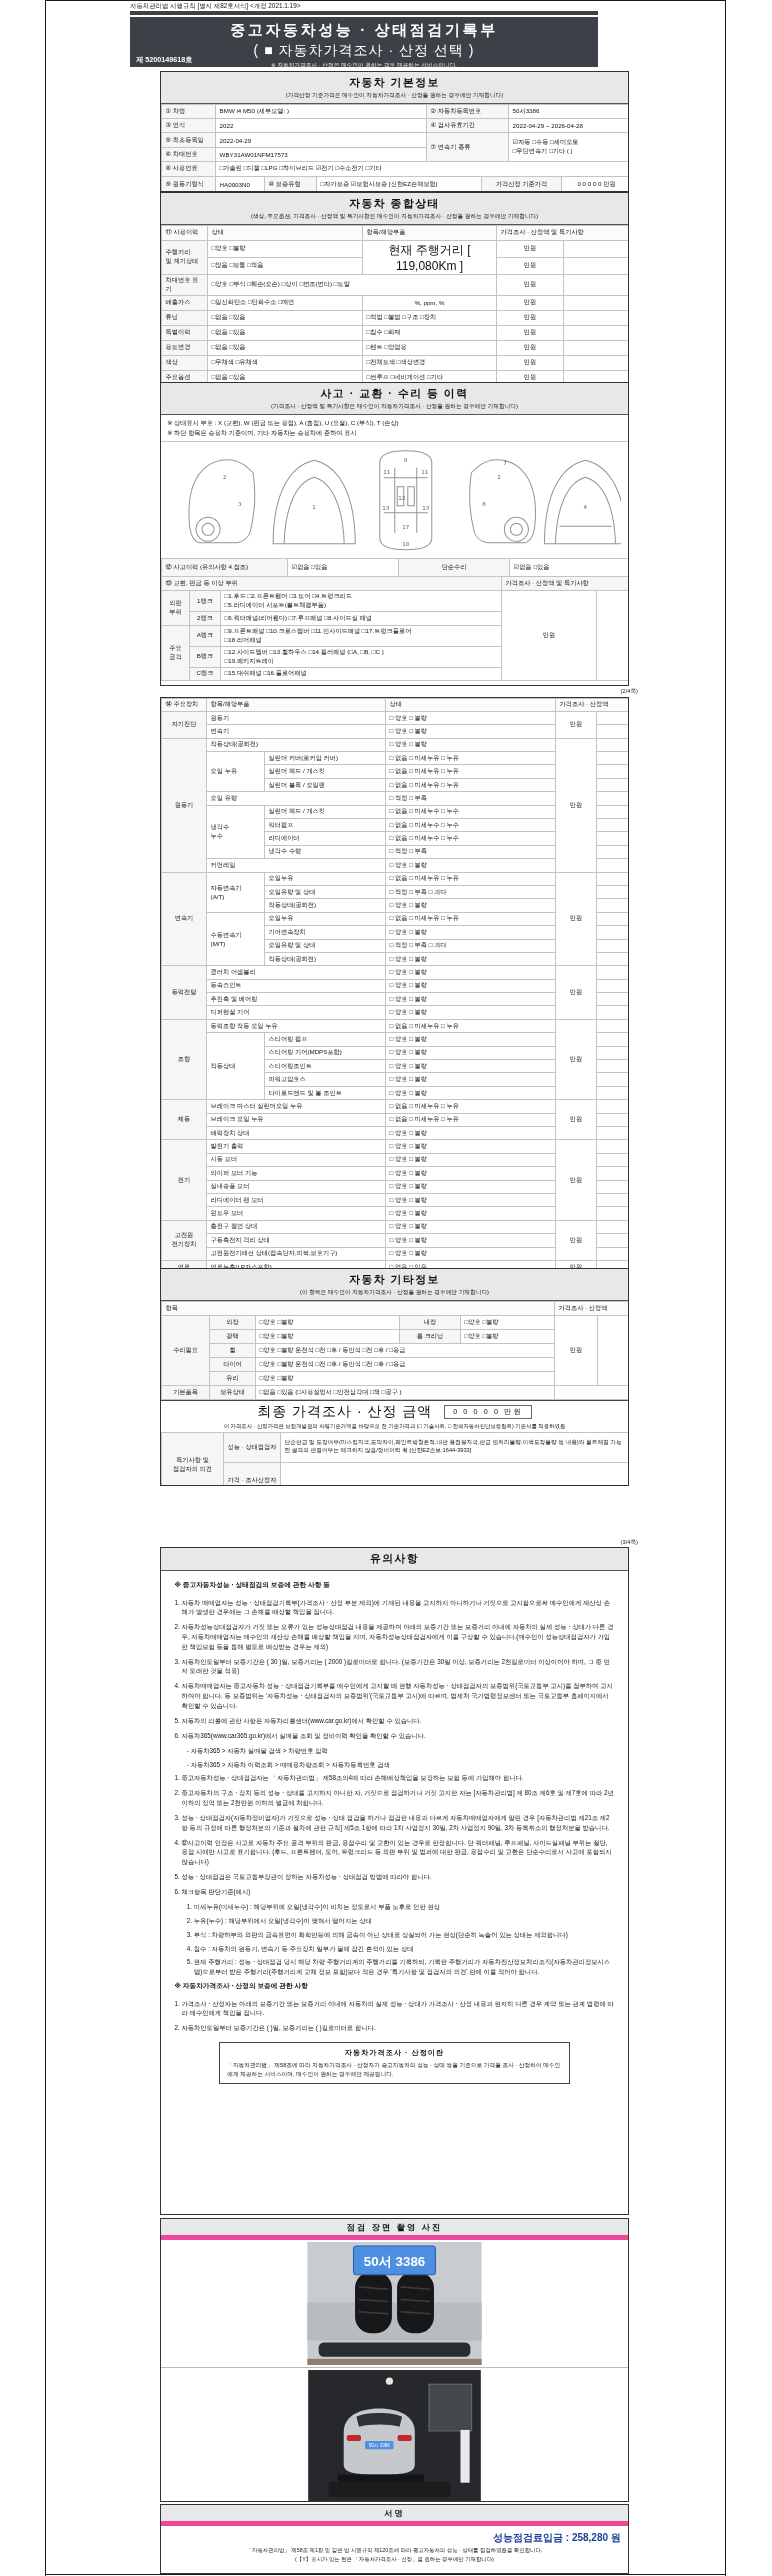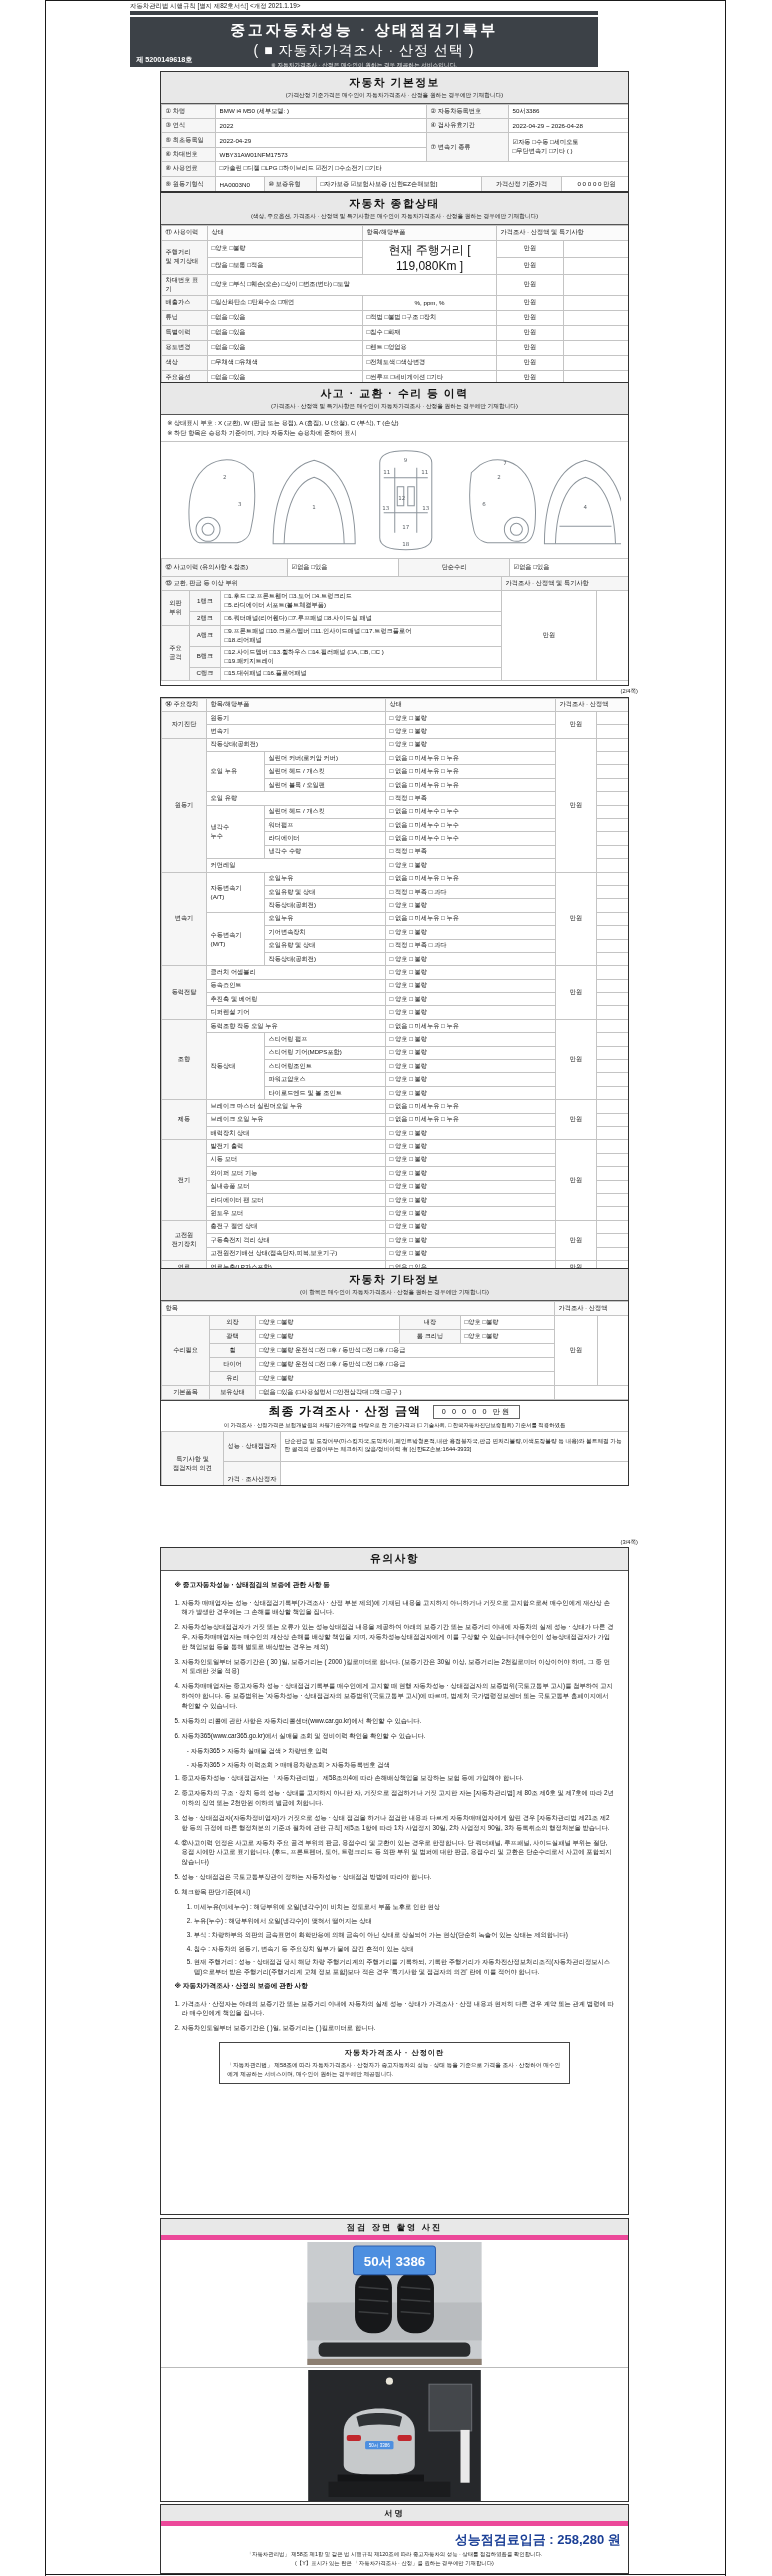--- a/index.html
+++ b/index.html
@@ -36,36 +36,36 @@
   .t-overall tr{height:15px}
   .t-acc tr{height:17.5px}.t-exch tr{height:13.4px}.t-ranks tr{height:13.4px}
   .t-detail tr{height:13.4px}
   .t-other tr{height:14px}
   .legend{padding:3.6px 6.2px 0.5px;font-size:6.2px}
   .legend2{padding:0.5px 6.2px 3.1px;font-size:6.2px;border-bottom:0.5px solid #c4c4c4}
   .cars-wrap{height:116px;border-bottom:0.5px solid #c4c4c4;display:flex;align-items:center;justify-content:center}
   .cars{stroke:#8d959c;fill:none;stroke-width:2}
   .cars text{stroke:none;fill:#5a6066;font-size:11px;font-family:"DejaVu Sans",sans-serif}
   .finalprice{border-top:1px solid #444;text-align:center;padding:2.6px 0 2.1px}
-  .fp-label{font-size:12px;font-weight:bold;letter-spacing:1px;vertical-align:middle}
+  .fp-label{font-size:14px;font-weight:normal;letter-spacing:1px;vertical-align:middle}
   .fp-amt{display:inline-block;margin-left:9.3px;border:0.8px solid #666;padding:1px 8.2px;font-size:7.2px;
           letter-spacing:2.1px;vertical-align:middle;background:#fff}
   .fp-note{font-size:5.4px;margin-top:2.1px}
   .notes-body{padding:5.2px 13.4px;font-size:6.3px;line-height:1.55;color:#111}
   .nhead{font-weight:bold;margin:4.1px 0 7.2px;font-size:6.7px}
   .nli{margin-bottom:5.2px;text-indent:-7.2px;padding-left:7.2px}
   .nli.ind{margin-left:12.4px;margin-bottom:4.1px}
   .nbox{border:1px solid #444;margin:9.3px auto 3.1px;width:76%;padding:4.1px 7.2px;text-align:center}
   .nbox-title{font-weight:bold;font-size:7.2px;letter-spacing:1px}
   .nbox-text{font-size:5.7px;margin-top:2.6px;text-align:left}
   .photo-cell{height:127px;display:flex;align-items:center;justify-content:center;border-bottom:0.5px solid #bbb}
   .photo-cell2{height:135px;display:flex;align-items:center;justify-content:center}
   .sign-head{background:#e8e8e8;border-bottom:5px solid #ec4899;text-align:center;padding:2.6px 0}
   .sign-title{font-size:8.2px;font-weight:bold;letter-spacing:2.1px}
-  .fee{text-align:right;padding:4.6px 7.2px 1px;font-size:13px;font-weight:bold;color:#1b3f96}
+  .fee{text-align:right;padding:4.6px 7.2px 1px;font-size:10px;font-weight:bold;color:#1b3f96}
   .sfoot{text-align:center;font-size:5.4px;color:#222;margin-top:1.5px}
 </style>
 </head>
 <body>
 
 <div class="frame-left"></div>
 <div class="frame-right"></div>
 <div class="frame-top"></div>
 <div class="frame-bottom"></div>
 

